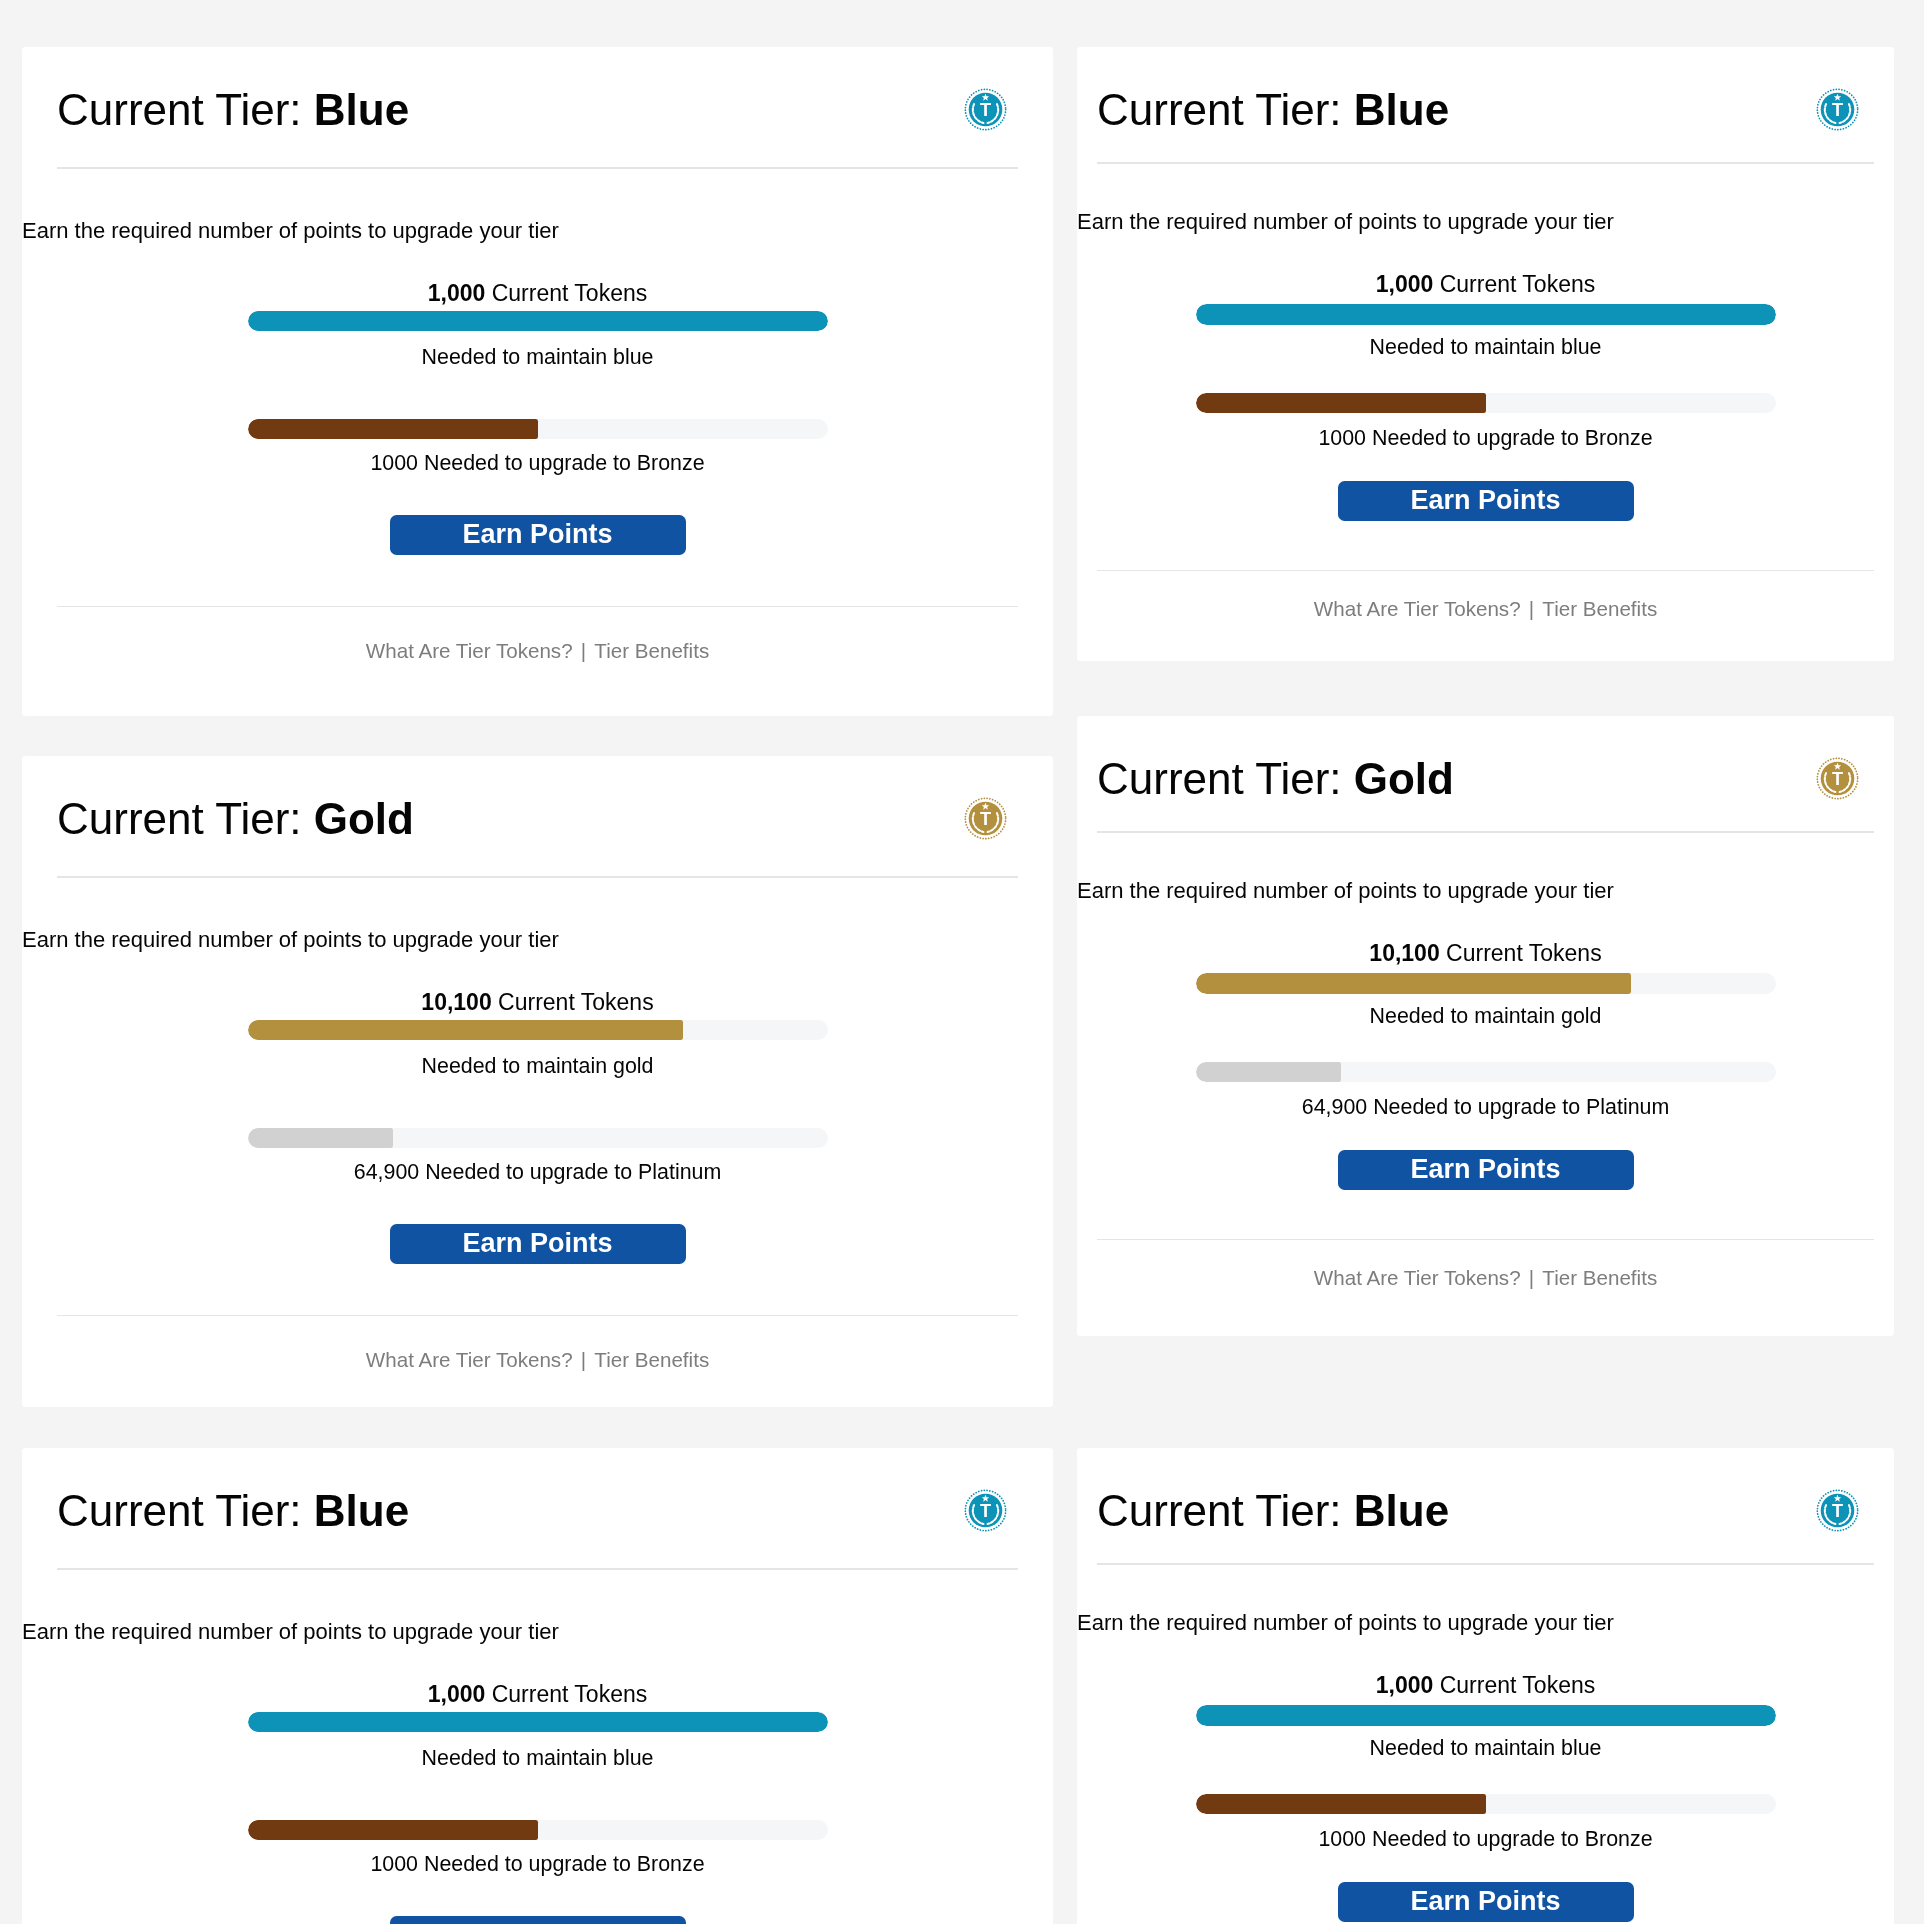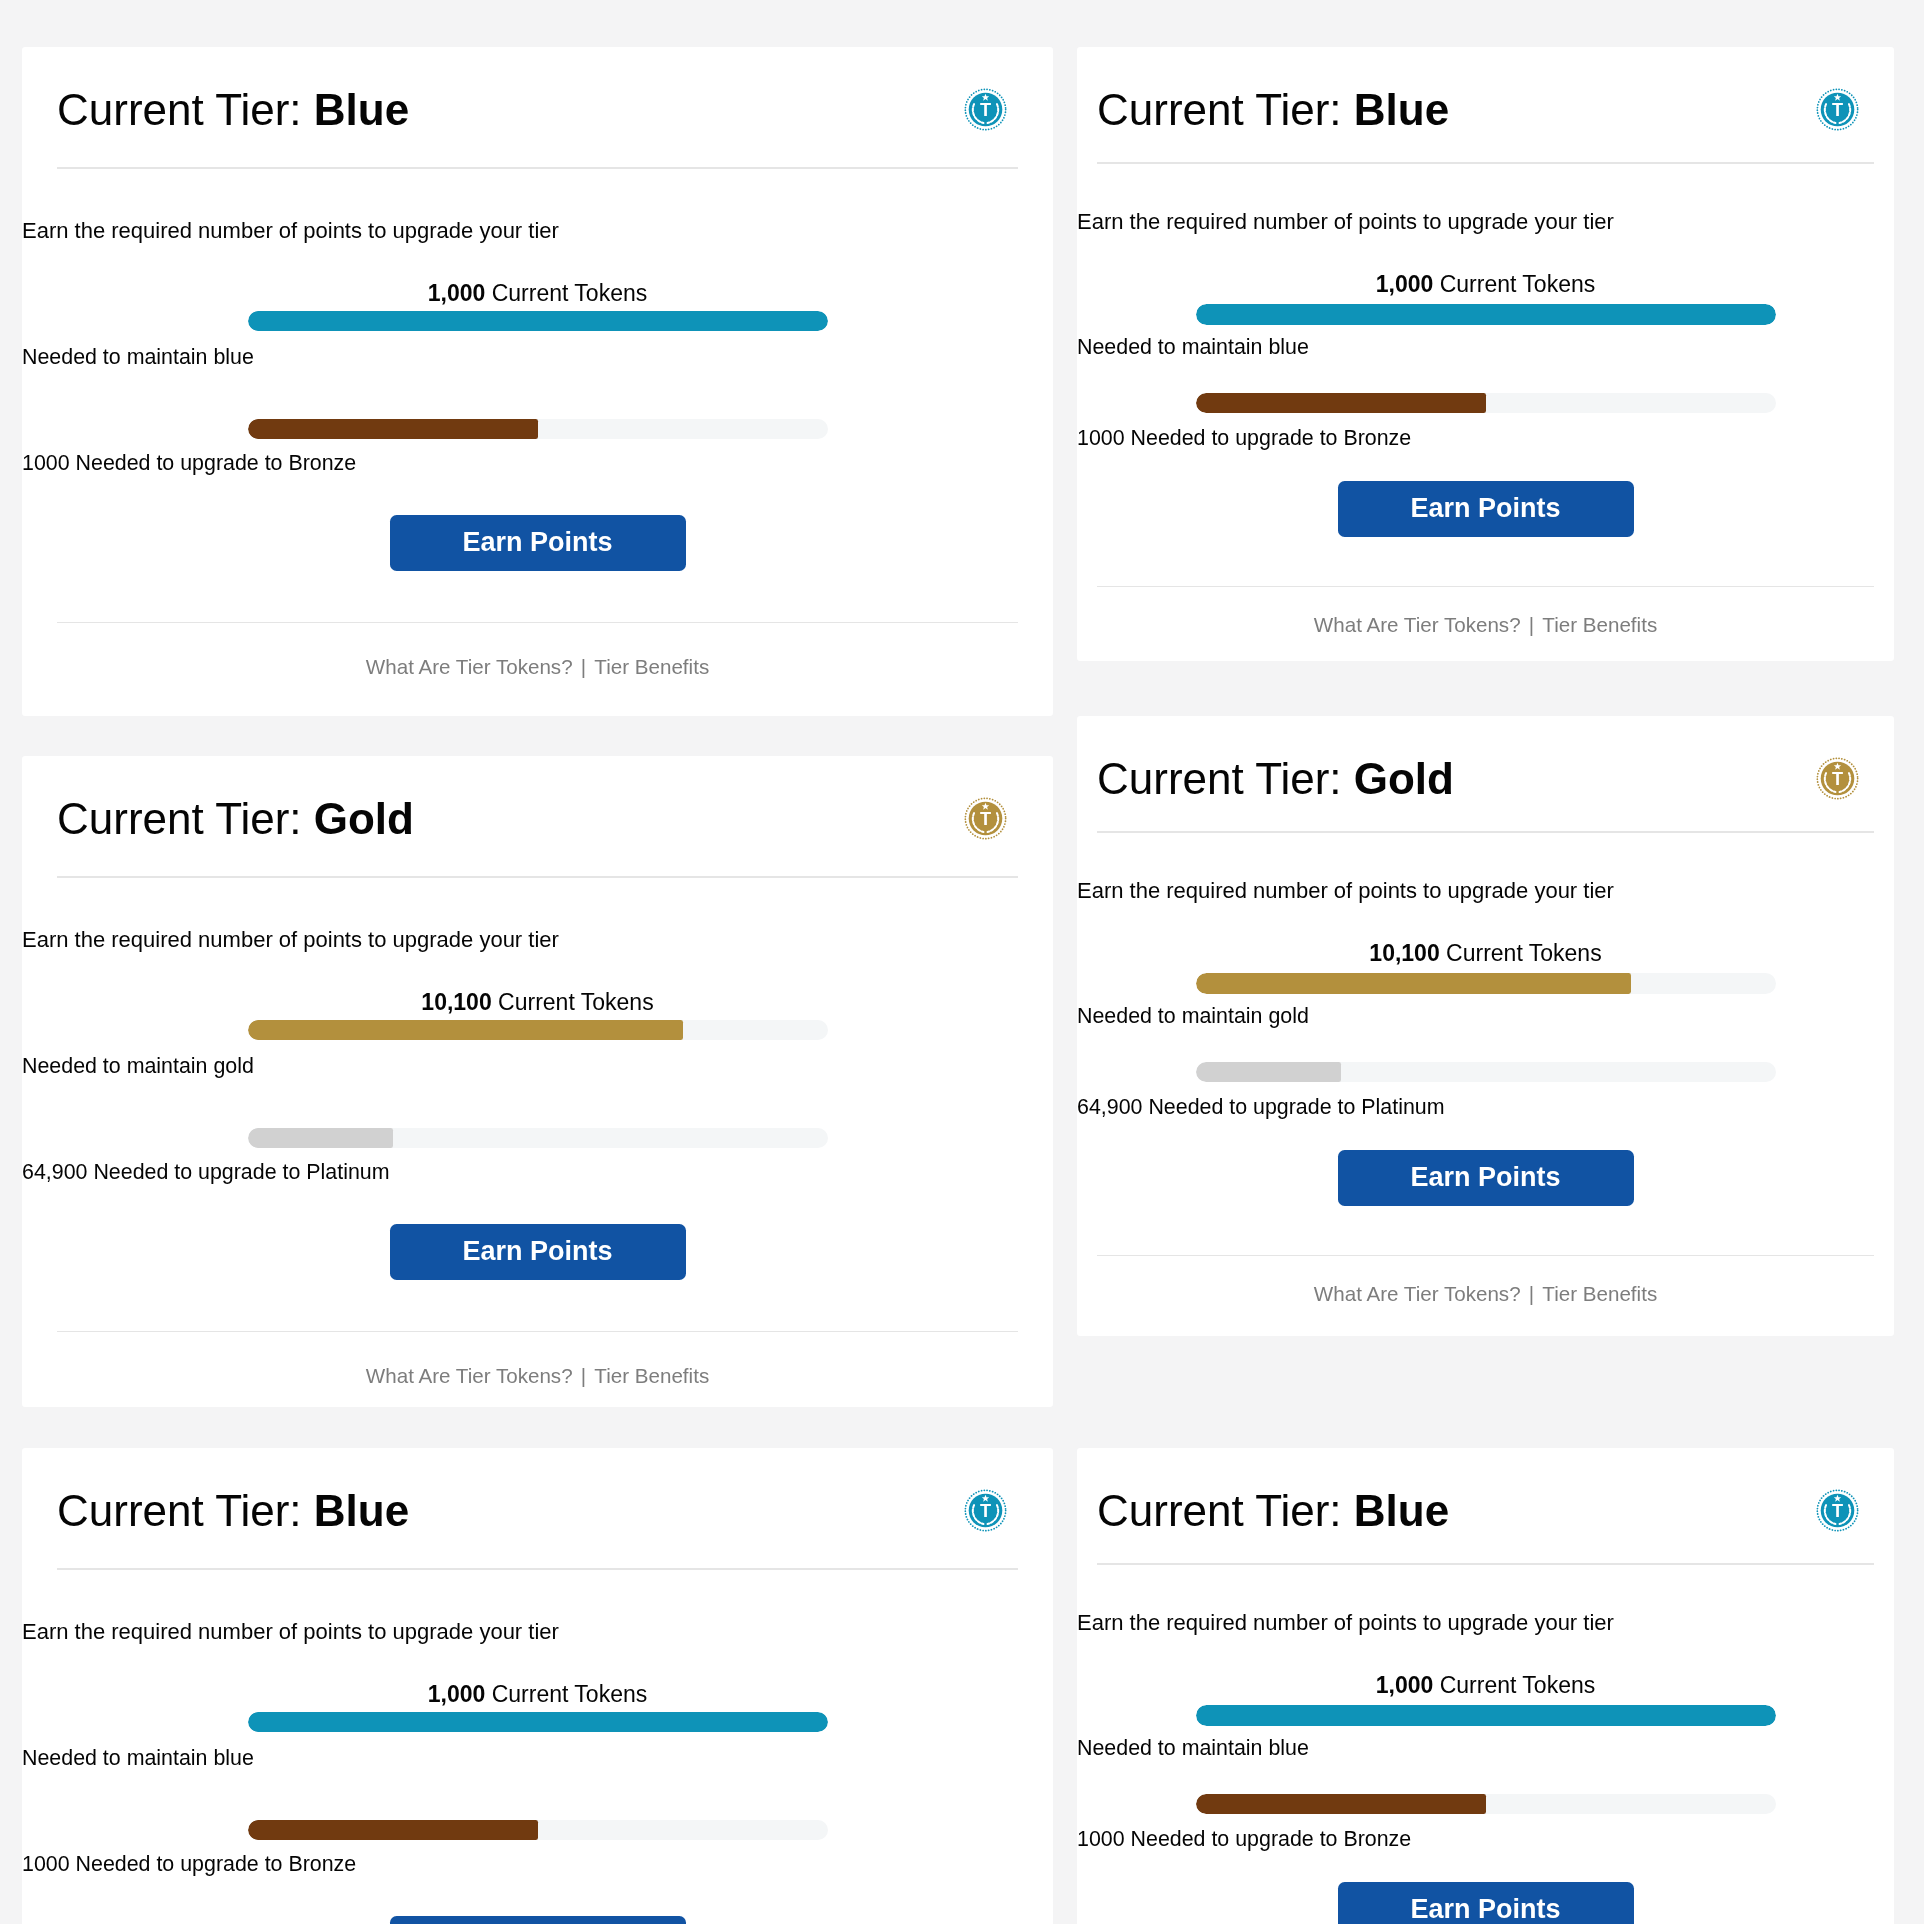--- a/index.html
+++ b/index.html
@@ -42,28 +42,28 @@
   .tokens-line{margin:35px 0 0;font-size:23px;line-height:28px;text-align:center}
   .tokens-line b{font-weight:700}
 
   .bar{width:580px;height:20.6px;border-radius:10.7px;background:var(--bar_track,#f4f6f7);
        margin:4.1px auto 0;overflow:hidden}
   .col-right .bar.maintain{margin-top:6.6px}
   .bar.upgrade{margin-top:49px}
   .col-right .bar.upgrade{margin-top:33px}
   .bar-fill{height:100%;border-radius:10.7px 2.5px 2.5px 10.7px}
 
-  .bar-label{margin:12.3px 0 0;font-size:21.4px;line-height:26px;text-align:left}
+  .bar-label{margin:12.3px 0 0;font-size:21.4px;line-height:26px;text-align:center}
   .bar-label b{font-weight:400}
   .col-right .bar-label.maintain-label{margin-top:9px}
   .bar-label.upgrade-label{margin-top:10.7px}
   .col-right .bar-label.upgrade-label{margin-top:11.5px}
 
   .earn-btn{
-    display:block;margin:39px auto 0;width:296px;height:56px;
+    display:block;margin:39px auto 0;width:296px;height:40px;
     border:0;border-radius:6.6px;background:var(--button_bg,#1153a3);
     color:var(--button_text,#ffffff);font-size:27px;font-weight:700;
     font-family:"Liberation Sans", sans-serif;cursor:pointer;
   }
   .col-right .earn-btn{margin-top:30px}
 
   .footer-links{margin:31px 0 0;text-align:center;font-size:20.6px;line-height:25px;
     color:var(--footer_text,#7d7d7d)}
   .col-right .footer-links{margin-top:25px}
   .footer-links a{color:inherit;text-decoration:none;cursor:pointer}

